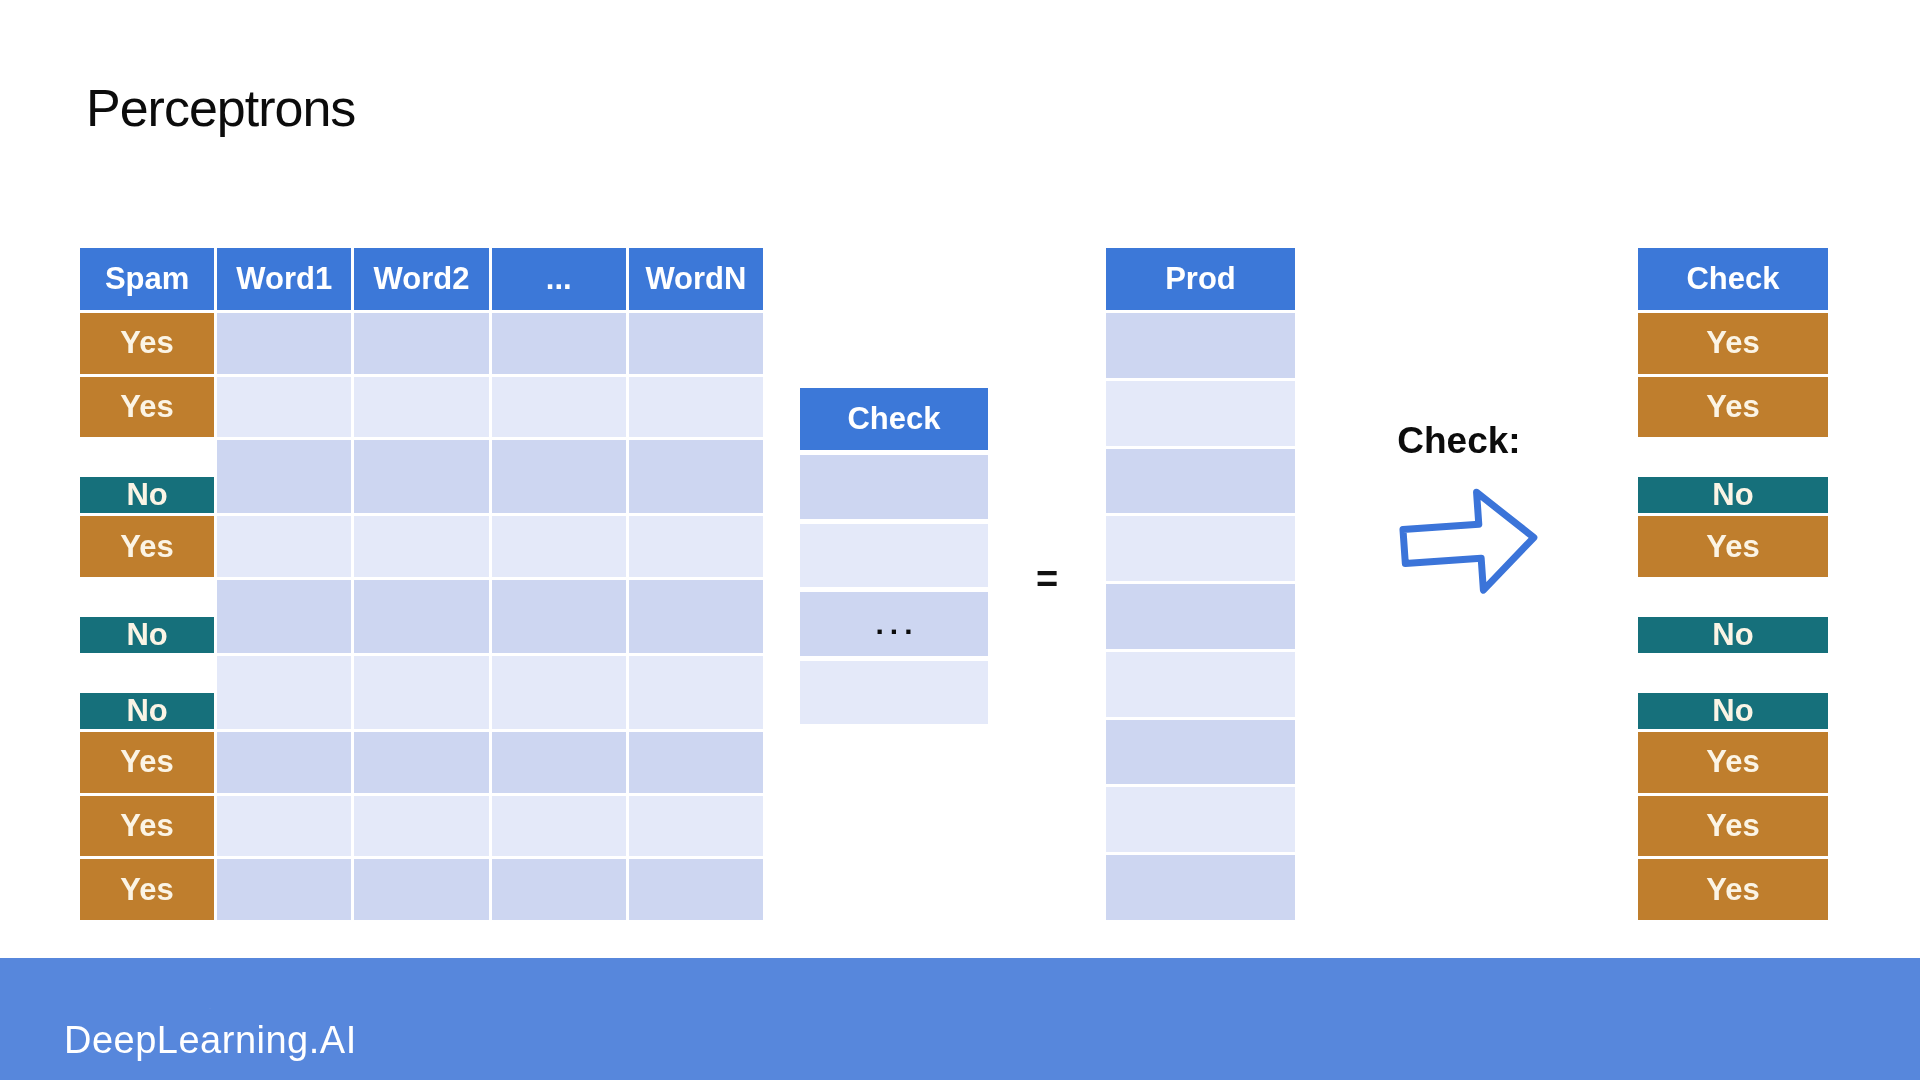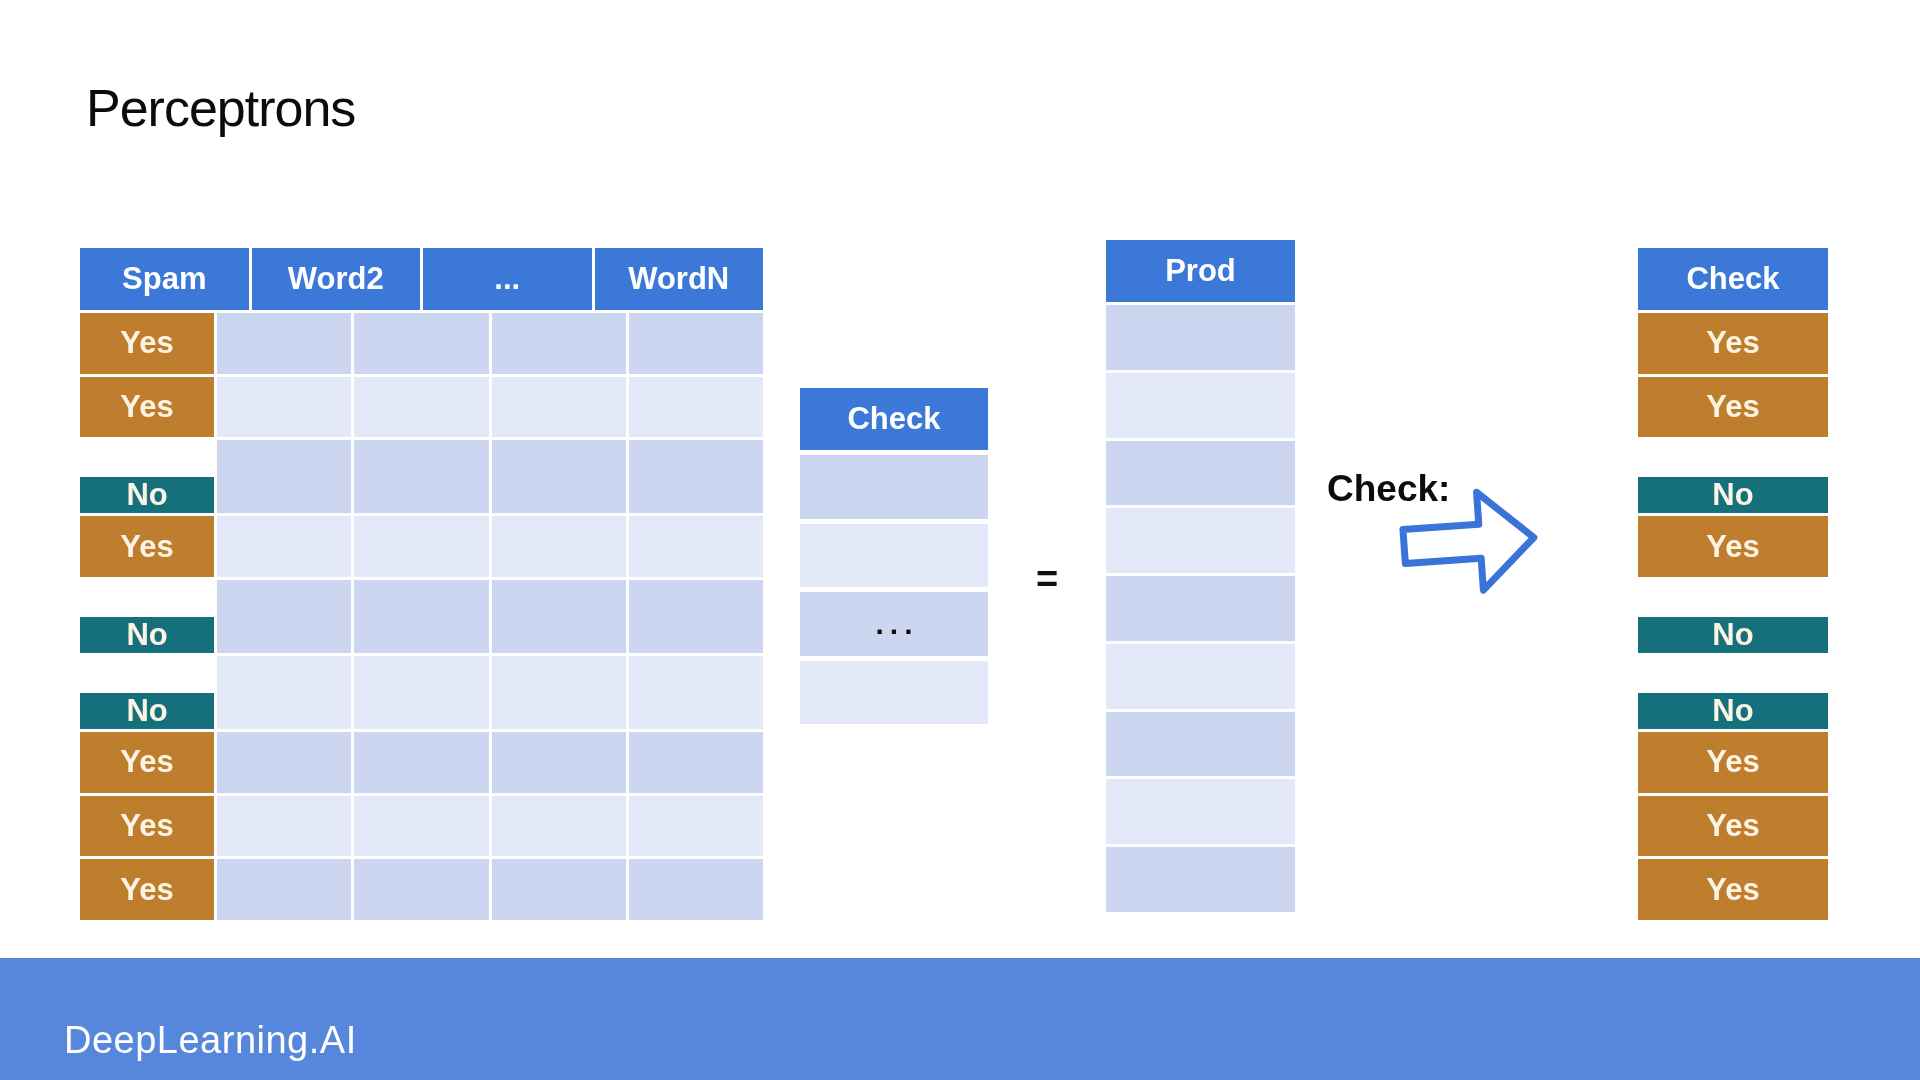--- a/index.html
+++ b/index.html
@@ -30,22 +30,22 @@
   .model { gap:5px; }
   .ellipsis {
     color:#0c0c0c; font-weight:700; font-size:30px; letter-spacing:6px;
     padding-left:6px;
   }
   .equals {
     position:absolute; left:1022px; top:558px; width:50px; text-align:center;
     font-size:38px; font-weight:700; color:#111111;
   }
   .check-label {
-    position:absolute; left:1327px; top:420px; width:140px; text-align:left;
-    font-size:37px; font-weight:700; color:#0c0c0c;margin-top:48px;
+    position:absolute; left:1389px; top:420px; width:140px; text-align:center;
+    font-size:37px; font-weight:700; color:#0c0c0c;
   }
   .arrow { position:absolute; left:1398px; top:483px; width:142px; height:118px; transform:rotate(-4deg); }
   .arrow polygon { fill:#ffffff; stroke:var(--arrow-blue); stroke-width:7; stroke-linejoin:round; }
   .footer {
     position:absolute; left:0; top:958px; width:1920px; height:122px;
     background:var(--footer-blue);
   }
   .brand {
     position:absolute; left:64px; top:50px; height:54px;
     display:flex; align-items:center; gap:10px;flex-direction:column;
@@ -56,20 +56,21 @@
 </head>
 <body>
 
 <div class="slide">
 
   <div class="title">Perceptrons</div>
 
   <div class="table main" style="left:80px; top:248px; width:683px; height:672px;">
     <div class="trow hrow">
       <div class="th">Spam</div>
+      <div class="th">Word1</div>
       <div class="th">Word2</div>
       <div class="th">...</div>
       <div class="th">WordN</div>
     </div>
     <div class="trow odd">
       <div class="cell yesno yes">Yes</div>
       <div class="cell blank"></div>
       <div class="cell blank"></div>
       <div class="cell blank"></div>
       <div class="cell blank"></div>
@@ -145,21 +146,21 @@
     <div class="trow">
       <div class="cell dark ellipsis">...</div>
     </div>
     <div class="trow">
       <div class="cell light"></div>
     </div>
   </div>
 
   <div class="equals">=</div>
 
-  <div class="table prod" style="left:1106px; top:240px; width:189px; height:672px;">
+  <div class="table prod" style="left:1106px; top:248px; width:189px; height:672px;">
     <div class="trow hrow">
       <div class="th">Prod</div>
     </div>
     <div class="trow odd">
         <div class="cell blank"></div>
       </div>
     <div class="trow even">
         <div class="cell blank"></div>
       </div>
     <div class="trow odd">

